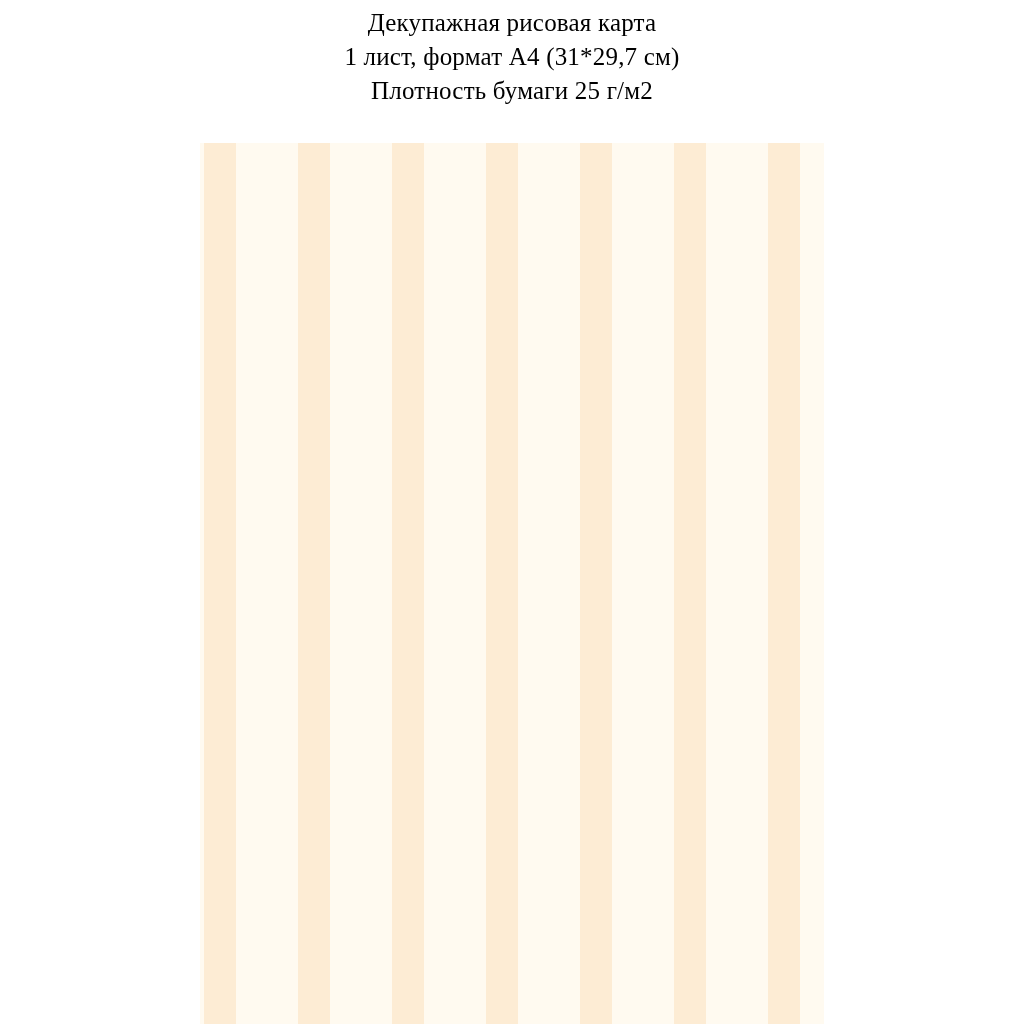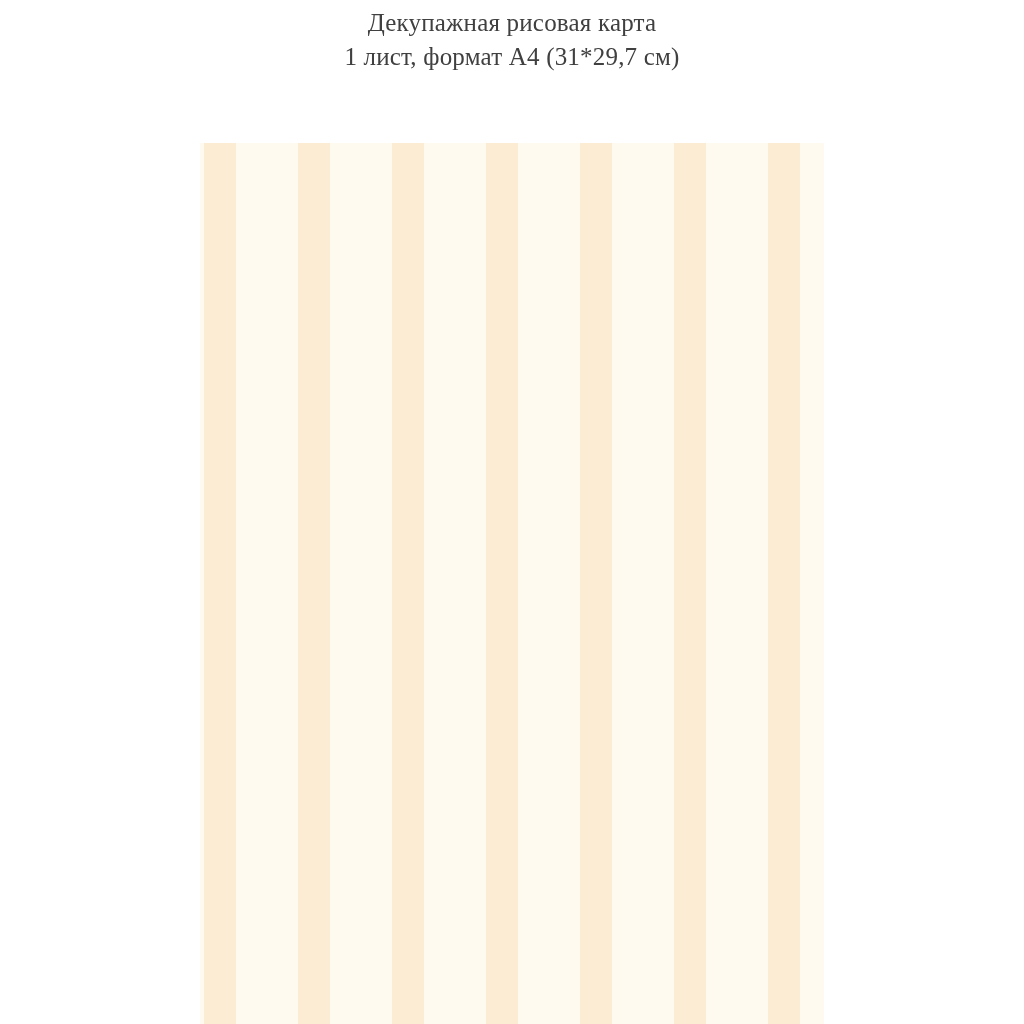--- a/index.html
+++ b/index.html
@@ -18,21 +18,21 @@
     width: 1024px;
     height: 1024px;
     background: #ffffff;
   }
   .caption {
     position: absolute;
     top: 6px;
     left: 0;
     width: 1024px;
     text-align: center;
-    color: #404040;
+    color: #000000;
   }
   .caption-line {
     font-size: 25px;
     line-height: 34px;
     letter-spacing: 0.2px;
     white-space: nowrap;
   }
   .sheet {
     position: absolute;
     left: 200px;
@@ -53,20 +53,21 @@
   }
 </style>
 </head>
 <body>
 
 <div class="page">
 
   <div class="caption">
     <div class="caption-line">Декупажная рисовая карта</div>
     <div class="caption-line">1 лист, формат А4 (31*29,7 см)</div>
+    <div class="caption-line">Плотность бумаги 25 г/м2</div>
   </div>
 
   <div class="sheet" style="left: 200px; top: 143px; width: 624px; height: 881px; background: rgb(255, 250, 240);">
     <div class="stripes">
         <div class="stripe" style="left: 4px; width: 32px; background: rgb(253, 236, 212);"></div>
         <div class="stripe" style="left: 98px; width: 32px; background: rgb(253, 236, 212);"></div>
         <div class="stripe" style="left: 192px; width: 32px; background: rgb(253, 236, 212);"></div>
         <div class="stripe" style="left: 286px; width: 32px; background: rgb(253, 236, 212);"></div>
         <div class="stripe" style="left: 380px; width: 32px; background: rgb(253, 236, 212);"></div>
         <div class="stripe" style="left: 474px; width: 32px; background: rgb(253, 236, 212);"></div>

